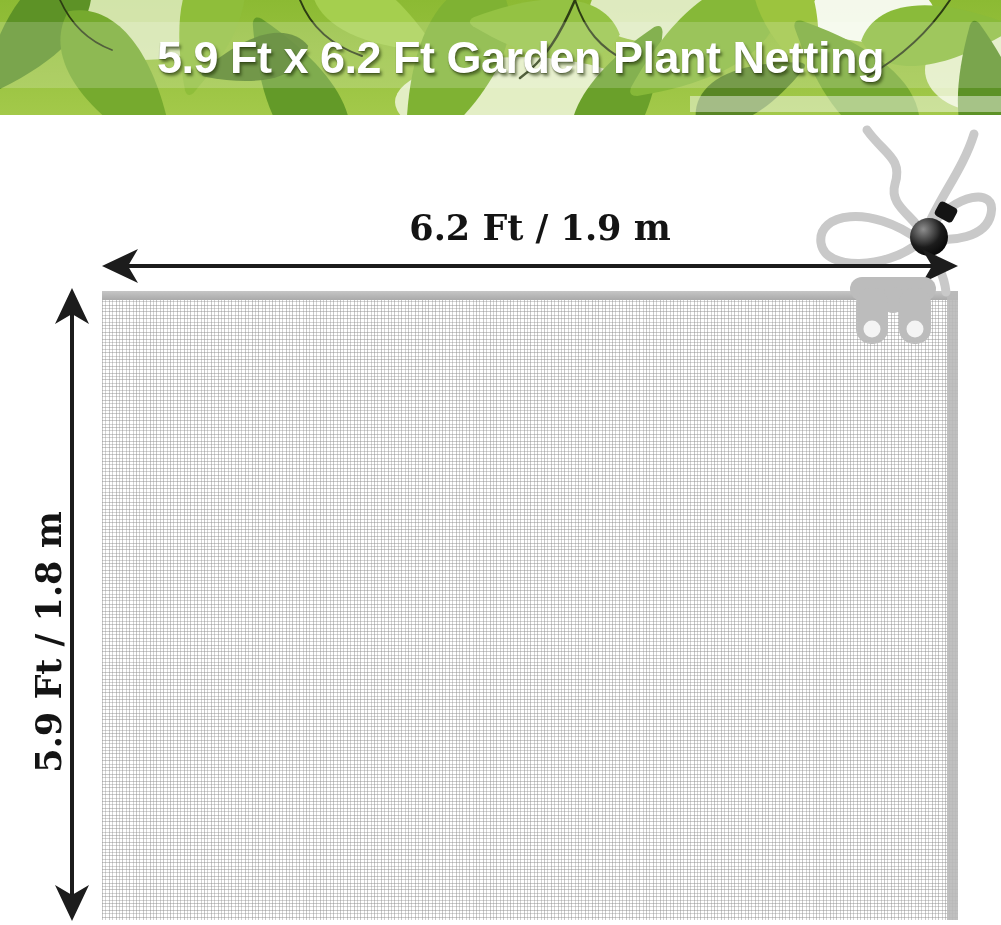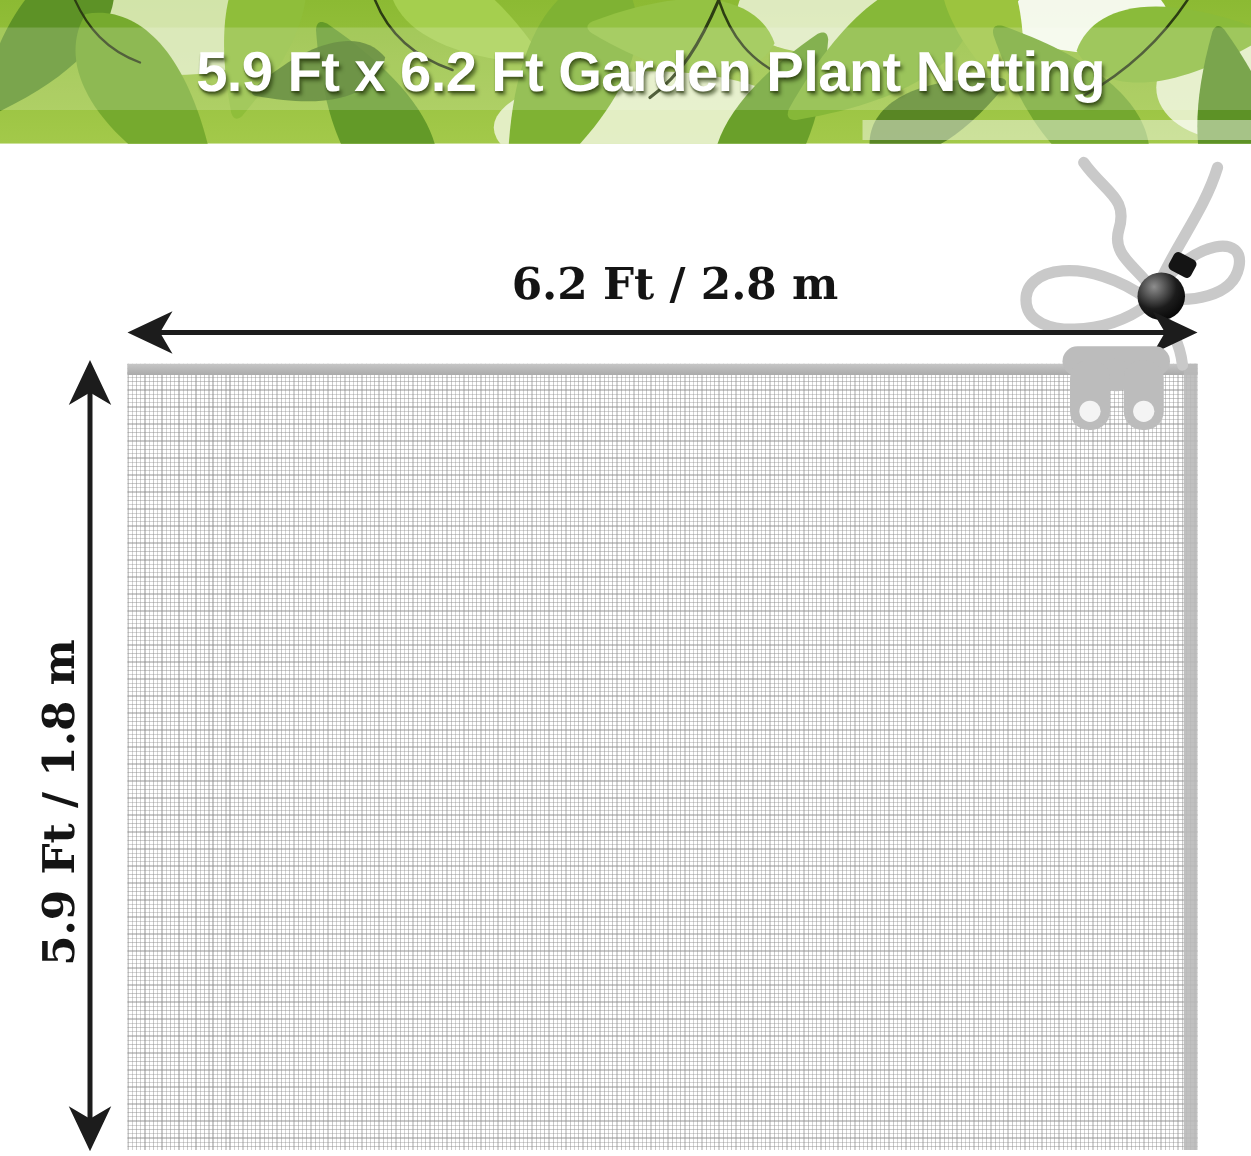--- a/index.html
+++ b/index.html
@@ -95,21 +95,21 @@
       <rect x="690" y="96" width="311" height="16" fill="#ffffff" opacity=".45"></rect>
     </svg>
     <h1 class="banner-title">5.9 Ft x 6.2 Ft Garden Plant Netting</h1>
   </div>
 
   <div class="netting">
     <div class="hem-top"></div>
     <div class="hem-right"></div>
   </div>
 
-  <div class="dim-label width-label">6.2 Ft / 2.8 m</div>
+  <div class="dim-label width-label">6.2 Ft / 1.9 m</div>
   <div class="dim-label height-label">5.9 Ft / 1.8 m</div>
 
   <svg class="annotations" viewBox="0 0 1001 925">
     <defs>
       <radialGradient id="toggleShade" cx="0.35" cy="0.3" r="0.85">
         <stop offset="0" stop-color="#8e8e8e"></stop>
         <stop offset="0.55" stop-color="#1c1c1c"></stop>
         <stop offset="1" stop-color="#000000"></stop>
       </radialGradient>
     </defs>

